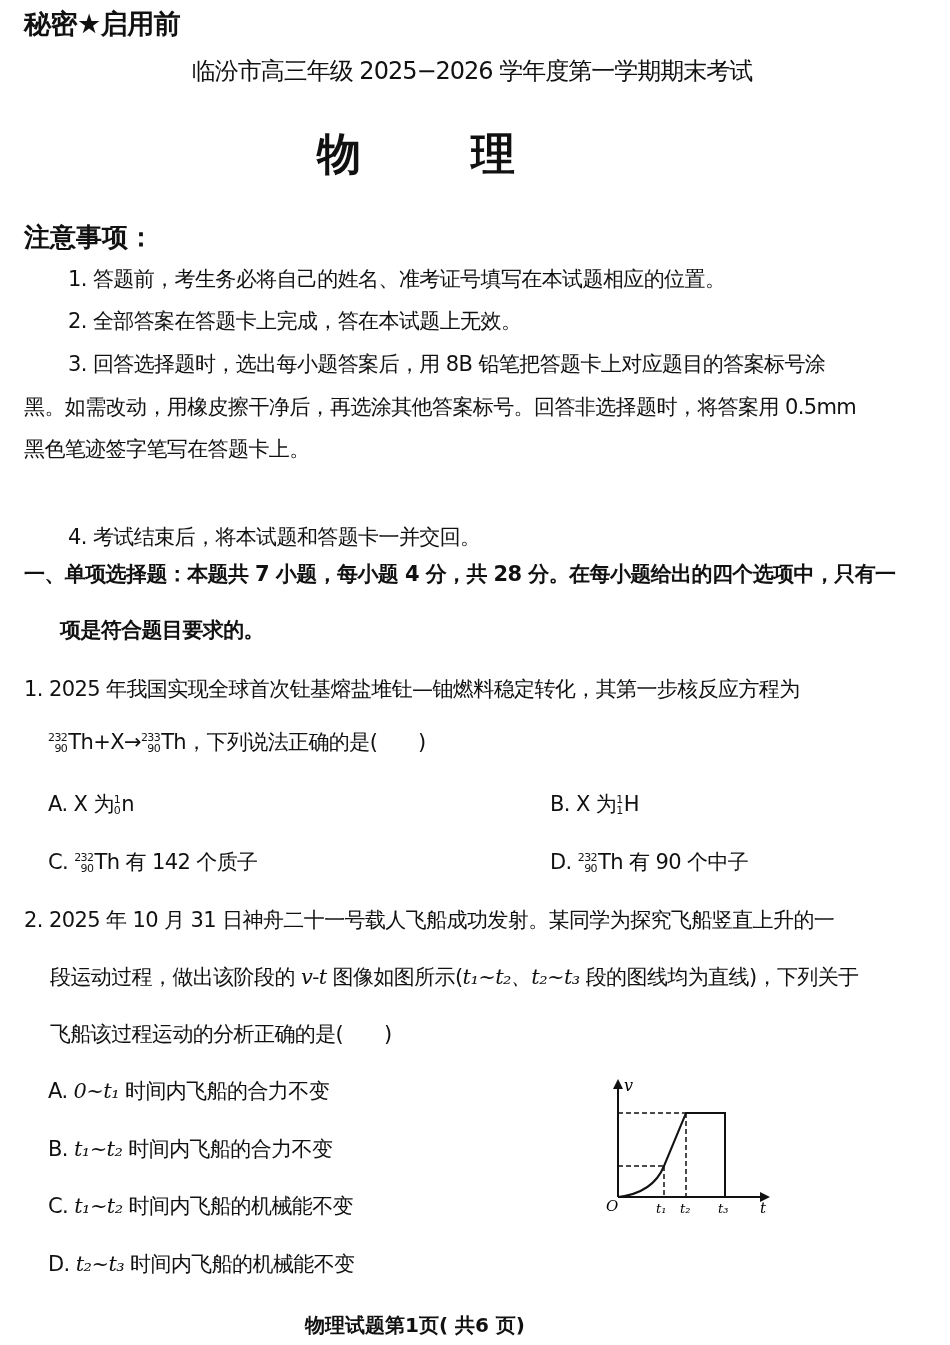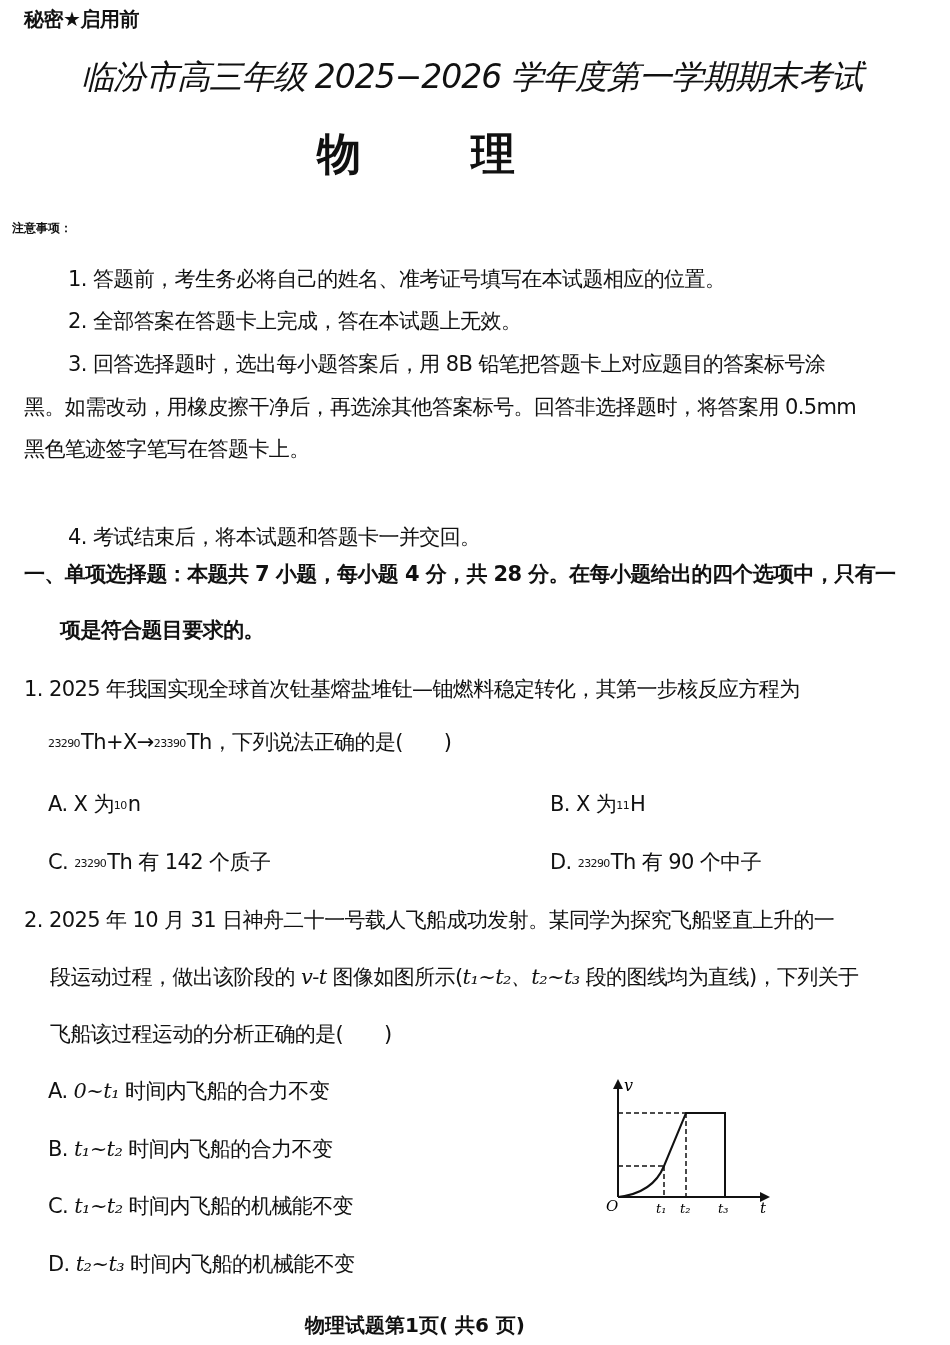--- a/index.html
+++ b/index.html
@@ -2,29 +2,29 @@
 <html><head>
 <meta charset="utf-8">
 <style>
   html, body { margin: 0; padding: 0; background: #ffffff; }
   body {
     width: 950px; height: 1345px; position: relative; overflow: hidden;
     font-family: "DejaVu Serif", "Liberation Serif", serif;
     color: #111;
   }
   .abs { position: absolute; white-space: nowrap; }
-  .secret { left: 24px; top: 6px; font-size: 20px; font-weight: bold; font-family: "DejaVu Sans", sans-serif; letter-spacing: -0.5px; }
-  .exam-title { left: 0; width: 944px; top: 55px; text-align: center; font-size: 33px; font-family: "DejaVu Sans", sans-serif; letter-spacing: -1px; font-style: italic; }
+  .secret { left: 24px; top: 6px; font-size: 27px; font-weight: bold; font-family: "DejaVu Sans", sans-serif; letter-spacing: -0.5px; }
+  .exam-title { left: 0; width: 944px; top: 55px; text-align: center; font-size: 24px; font-family: "DejaVu Sans", sans-serif; letter-spacing: -1px; }
   .subject { left: 0; width: 832px; top: 125px; text-align: center; font-size: 44px; font-weight: bold; font-family: "DejaVu Sans", sans-serif; }
   .subject span { display: inline-block; }
   .subject .gap { width: 110px; }
-  .notes-h { left: 12px; top: 220px; font-size: 12px; font-weight: bold; font-family: "DejaVu Sans", sans-serif; }
+  .notes-h { left: 24px; top: 220px; font-size: 26px; font-weight: bold; font-family: "DejaVu Sans", sans-serif; }
   .line { font-size: 21px; font-family: "DejaVu Sans", sans-serif; letter-spacing: -0.6px; }
   .bold { font-weight: bold; }
-  .iso-wrap { display: inline-flex; flex-direction: row; vertical-align: middle; line-height: 11px; font-size: 11px; text-align: right; margin-right: 1px; }
+  .iso-wrap { display: inline-flex; flex-direction: column; vertical-align: middle; line-height: 11px; font-size: 11px; text-align: right; margin-right: 1px; }
   .ital { font-style: italic; font-family: "DejaVu Serif", serif; }
   .graph { left: 598px; top: 1075px; width: 180px; height: 140px; }
   .footer { left: 0; width: 830px; top: 1312px; text-align: center; font-size: 20px; font-weight: bold; font-family: "DejaVu Sans", sans-serif; }
 </style>
 </head>
 <body>
 
 <div class="abs secret">秘密★启用前</div>
 <div class="abs exam-title">临汾市高三年级 2025−2026 学年度第一学期期末考试</div>
 <div class="abs subject">

